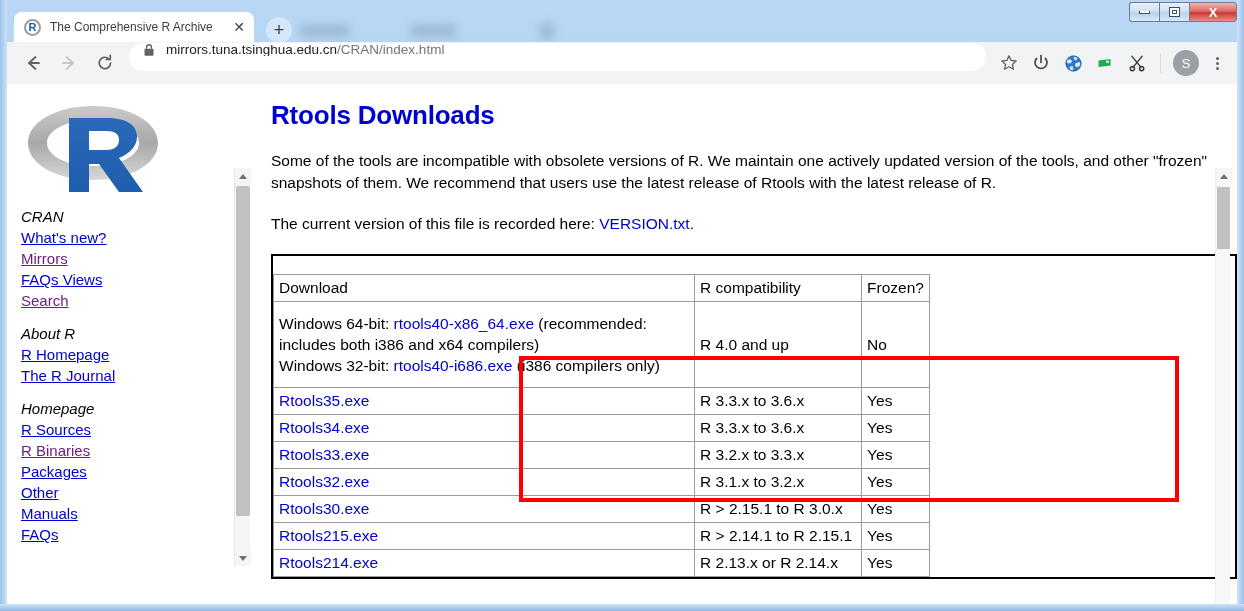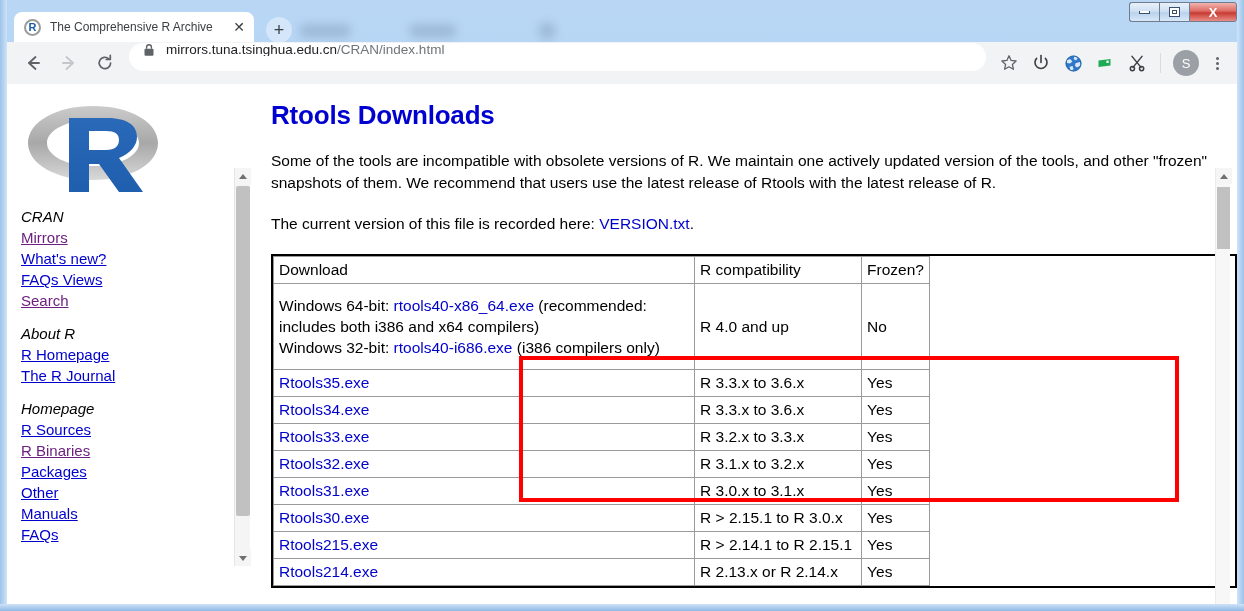--- a/index.html
+++ b/index.html
@@ -228,20 +228,21 @@
   a.inline-link { color: #0000cc; cursor: pointer; }
 
   
   #tablewrap { position: relative; margin-top: 19px; }
   table#dl-table {
     border-collapse: collapse;
     width: 657px;
     font-size: 15.5px;
     line-height: 21px;
     background: #ffffff;
+    margin-top: 18px;
   }
   #dl-table td, #dl-table th {
     border: 1px solid #9a9a9a;
     padding: 2px 5px 3px 5px;
     text-align: left;
     font-weight: normal;
     vertical-align: middle;
   }
   #dl-table thead th { vertical-align: middle; }
   #dl-table td.c-dl   { width: 425px; }
@@ -415,22 +416,22 @@
                    M70 24 C96 24 116 34 116 47 C116 60 96 70 70 70 C44 70 24 60 24 47 C24 34 44 24 70 24 Z" fill="url(#ringgrad)" fill-rule="evenodd"></path>
           <path d="M46 22 L46 96 L66 96 L66 68 L76 68 L96 96 L120 96 L96 62
                    C108 57 114 49 114 41 C114 28 102 22 84 22 Z
                    M66 35 L83 35 C92 35 96 38 96 44 C96 50 92 54 83 54 L66 54 Z" fill="url(#rgrad)" fill-rule="evenodd"></path>
         </svg>
       </div>
 
       <div id="navbox">
         <div id="navlist">
             <div class="nav-head">CRAN</div>
+            <a class="nav-link">What's new?</a>
             <a class="nav-link visited">Mirrors</a>
-            <a class="nav-link">What's new?</a>
             <a class="nav-link">FAQs Views</a>
             <a class="nav-link visited">Search</a>
             <div class="nav-head">About R</div>
             <a class="nav-link">R Homepage</a>
             <a class="nav-link">The R Journal</a>
             <div class="nav-head">Homepage</div>
             <a class="nav-link">R Sources</a>
             <a class="nav-link visited">R Binaries</a>
             <a class="nav-link">Packages</a>
             <a class="nav-link">Other</a>
@@ -488,25 +489,20 @@
                   <td class="c-dl"><a class="inline-link">Rtools33.exe</a></td>
                   <td class="c-comp">R 3.2.x to 3.3.x</td>
                   <td class="c-fr">Yes</td>
                 </tr>
                 <tr>
                   <td class="c-dl"><a class="inline-link">Rtools32.exe</a></td>
                   <td class="c-comp">R 3.1.x to 3.2.x</td>
                   <td class="c-fr">Yes</td>
                 </tr>
                 <tr>
-                  <td class="c-dl"><a class="inline-link">Rtools31.exe</a></td>
-                  <td class="c-comp">R 3.0.x to 3.1.x</td>
-                  <td class="c-fr">Yes</td>
-                </tr>
-                <tr>
                   <td class="c-dl"><a class="inline-link">Rtools30.exe</a></td>
                   <td class="c-comp">R &gt; 2.15.1 to R 3.0.x</td>
                   <td class="c-fr">Yes</td>
                 </tr>
                 <tr>
                   <td class="c-dl"><a class="inline-link">Rtools215.exe</a></td>
                   <td class="c-comp">R &gt; 2.14.1 to R 2.15.1</td>
                   <td class="c-fr">Yes</td>
                 </tr>
                 <tr>

